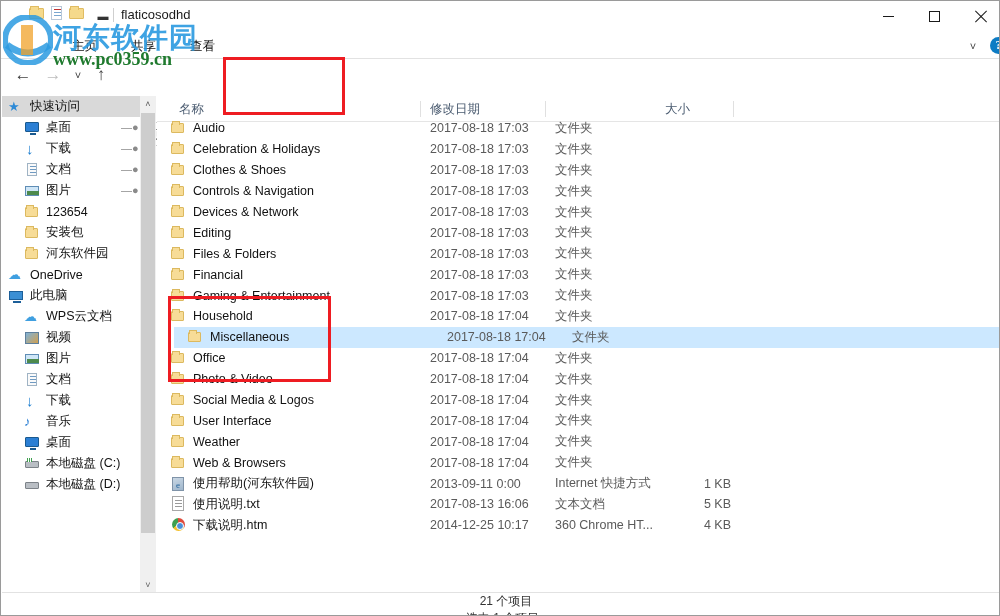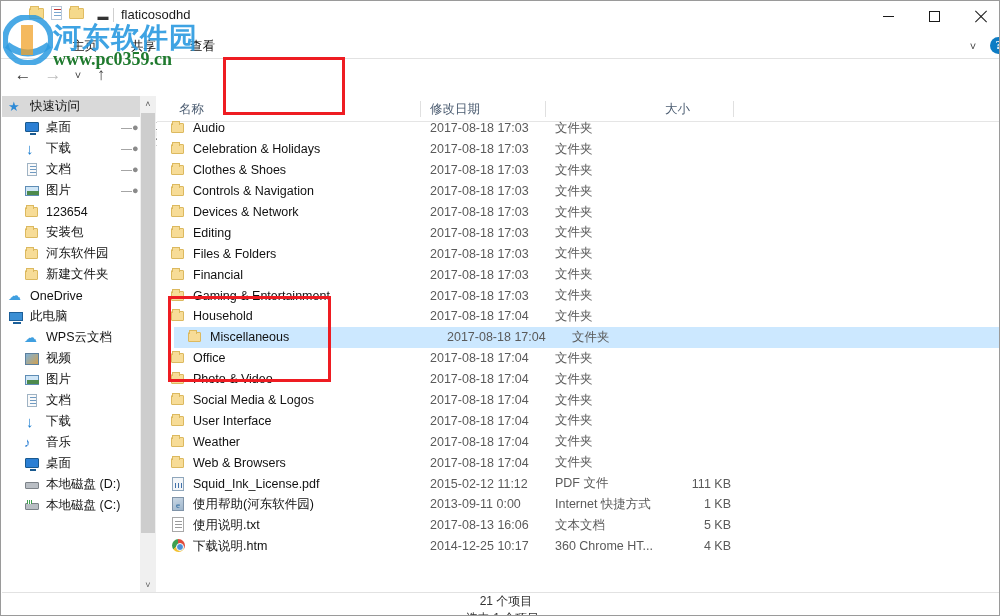--- a/index.html
+++ b/index.html
@@ -506,26 +506,20 @@
           <span class="ico-folder"></span>
         </span>
         <span class="nav-label">安装包</span>
       </div>
       <div class="nav-item nav-ind-1">
         <span class="nav-ico">
           <span class="ico-folder"></span>
         </span>
         <span class="nav-label">河东软件园</span>
       </div>
-      <div class="nav-item nav-ind-1">
-        <span class="nav-ico">
-          <span class="ico-folder"></span>
-        </span>
-        <span class="nav-label">新建文件夹</span>
-      </div>
       <div class="nav-item nav-ind-0">
         <span class="nav-ico"><span class="ico-cloud">☁</span></span>
         <span class="nav-label">OneDrive</span>
       </div>
       <div class="nav-item nav-ind-0">
         <span class="nav-ico">
           <span class="ico-pc"></span>
         </span>
         <span class="nav-label">此电脑</span>
       </div>
@@ -562,29 +556,29 @@
         <span class="nav-label">音乐</span>
       </div>
       <div class="nav-item nav-ind-1">
         <span class="nav-ico">
           <span class="ico-monitor"></span>
         </span>
         <span class="nav-label">桌面</span>
       </div>
       <div class="nav-item nav-ind-1">
         <span class="nav-ico">
+          <span class="ico-disk sys"></span>
+        </span>
+        <span class="nav-label">本地磁盘 (C:)</span>
+      </div>
+      <div class="nav-item nav-ind-1">
+        <span class="nav-ico">
           <span class="ico-disk"></span>
         </span>
         <span class="nav-label">本地磁盘 (D:)</span>
-      </div>
-      <div class="nav-item nav-ind-1">
-        <span class="nav-ico">
-          <span class="ico-disk sys"></span>
-        </span>
-        <span class="nav-label">本地磁盘 (C:)</span>
       </div>
     </div>
   <div id="nav-scroll">
     <div class="scroll-arrow" id="nav-scroll-up">˄</div>
     <div id="nav-thumb"></div>
     <div class="scroll-arrow" id="nav-scroll-down">˅</div>
   </div>
 
   <div id="listarea">
     <div id="colhead">
@@ -772,31 +766,20 @@
         <div class="frow">
           <span class="fname">
             <span class="fico">
               <span class="ico-folder"></span>
             </span>
             <span>Web &amp; Browsers</span>
           </span>
           <span class="fdate">2017-08-18 17:04</span>
           <span class="ftype">文件夹</span>
           <span class="fsize"></span>
-        </div>
-        <div class="frow">
-          <span class="fname">
-            <span class="fico">
-              <span class="ico-pdf"></span>
-            </span>
-            <span>Squid_Ink_License.pdf</span>
-          </span>
-          <span class="fdate">2015-02-12 11:12</span>
-          <span class="ftype">PDF 文件</span>
-          <span class="fsize">111 KB</span>
         </div>
         <div class="frow">
           <span class="fname">
             <span class="fico">
               <span class="ico-url"></span>
             </span>
             <span>使用帮助(河东软件园)</span>
           </span>
           <span class="fdate">2013-09-11 0:00</span>
           <span class="ftype">Internet 快捷方式</span>

